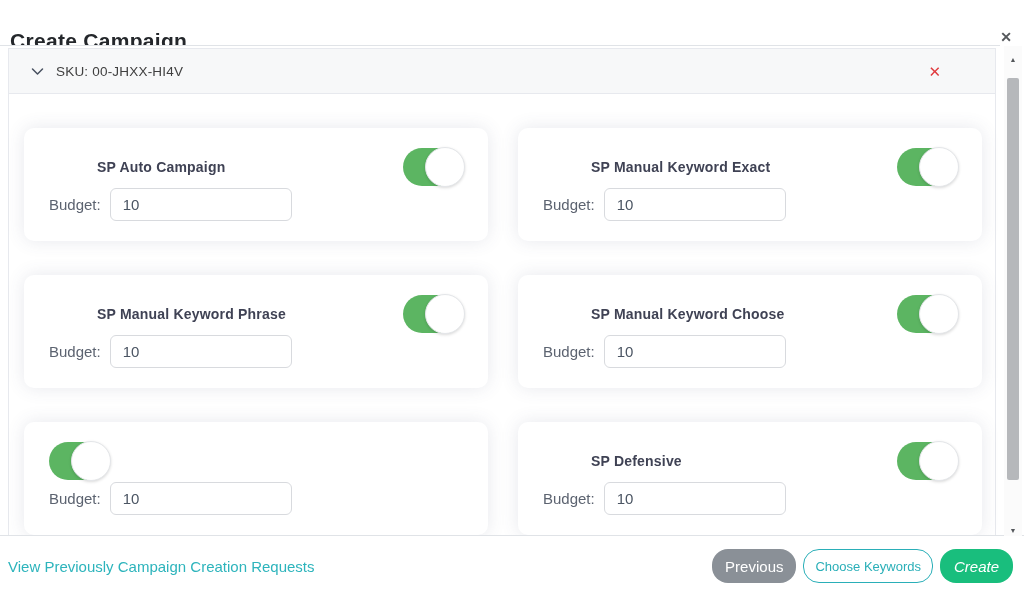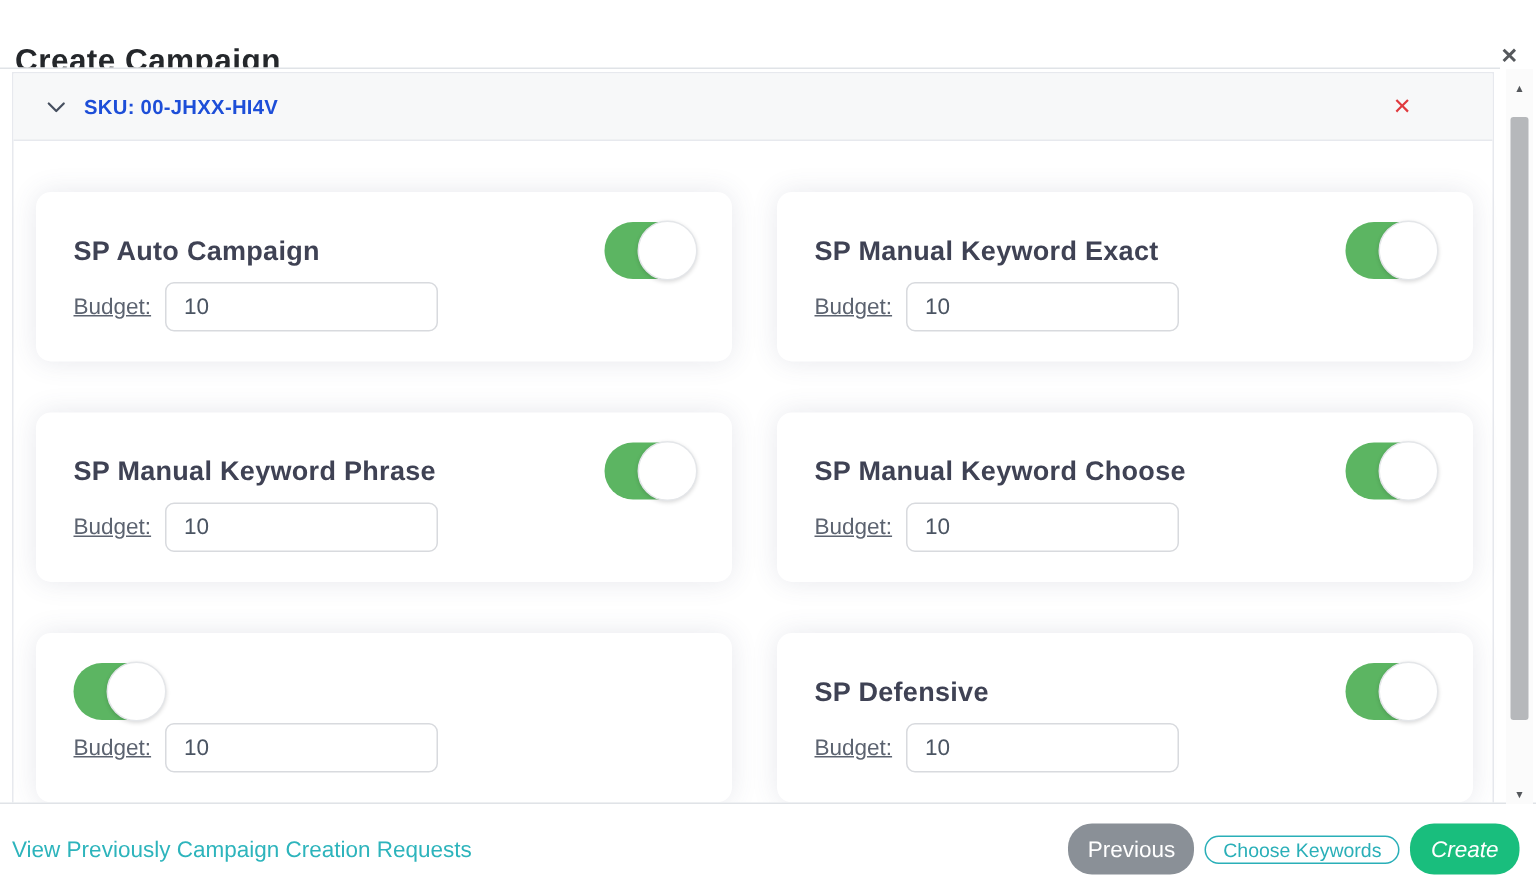--- a/index.html
+++ b/index.html
@@ -29,52 +29,52 @@
   .sb-arrow.down { bottom:6px; }
   .sb-thumb { position:absolute; left:3px; top:32px; width:12px; height:402px;
     background:#b6b8bb; border-radius:2px; cursor:pointer; }
 
   
   .sku-card { position:absolute; left:8px; top:2px; width:988px; height:560px;
     border:1px solid #e7e9ee; background:#fff; }
   .sku-header { display:flex; align-items:center; height:45px; background:#f7f8f9;
     border-bottom:1px solid #e7e9ee; padding:0 22px 0 21px; cursor:pointer; }
   .sku-chevron { display:flex; align-items:center; margin-right:11px; }
-  .sku-label { font-size:13.5px; font-weight:700; color:#1d4ed8; letter-spacing:.2px; }
+  .sku-label { font-size:13.5px; font-weight:400; color:#404040; letter-spacing:.2px; }
   .sku-remove { margin-left:auto; color:#e03a3e; font-size:15px; font-weight:400;
     cursor:pointer; line-height:1; padding-right:32px; }
 
   
   .cards-grid { display:grid; grid-template-columns:1fr 1fr; column-gap:30px; row-gap:34px;
     padding:34px 13px 0 15px; }
   .campaign-card { background:#fff; border-radius:10px; height:113px; padding:20px 25px;
     box-shadow:0 0 18px 0 rgba(66,80,116,0.13); }
   .card-top { display:flex; justify-content:space-between; align-items:center; height:38px; }
-  .card-title { font-size:18px; font-weight:700; color:#3f4254; letter-spacing:.2px; }
+  .card-title { font-size:14px; font-weight:700; color:#3f4254; letter-spacing:.2px;margin-left:48px; }
   .toggle { position:relative; width:60px; height:38px; border-radius:19px;
     background:#5cb562; flex:none; cursor:pointer; }
   .toggle .knob { position:absolute; top:-1px; right:-2px; width:40px; height:40px;
     border-radius:50%; background:#fff; border:1px solid #e4e6e9;
     box-shadow:0 1px 3px rgba(0,0,0,.15); }
   .budget-row { display:flex; align-items:center; margin-top:2px; }
-  .budget-label { font-size:15px; color:#5c6370; margin-right:9px;text-decoration:underline; }
+  .budget-label { font-size:15px; color:#5c6370; margin-right:9px; }
   .budget-input { width:182px; height:33px; border:1px solid #d8dade; border-radius:6px;
     padding:13px 12px; font-size:15px; color:#4b5563; outline:none;
     font-family:"Liberation Sans", sans-serif; }
 
   
   .modal-footer { position:absolute; left:0; right:0; bottom:0; height:60px;
     display:flex; align-items:center; padding:0 11px 0 8px; background:#fff; }
   .footer-link { font-size:15px; color:#2db4bc; text-decoration:none; cursor:pointer; }
   .footer-buttons { margin-left:auto; display:flex; align-items:center; gap:7px; }
   .btn { border:none; border-radius:16px; cursor:pointer; white-space:nowrap;
     font-family:"Liberation Sans", sans-serif; }
   .btn-previous { background:#8a9097; color:#fff; font-size:15px; height:34px; padding:0 13px; }
   .btn-choose { background:#fff; color:#2aafb8; border:1px solid #2aafb8; font-size:13px;
-    height:19px; padding:0 11px; }
+    height:34px; padding:0 11px; }
   .btn-create { background:#19be7d; color:#fff; font-size:15px; height:34px; padding:0 14px;font-style:italic; }
 </style>
 </head>
 <body>
 
 <div class="modal">
 
   <div class="modal-header">
     <div class="modal-title">Create Campaign</div>
     <div class="modal-close">✕</div>

